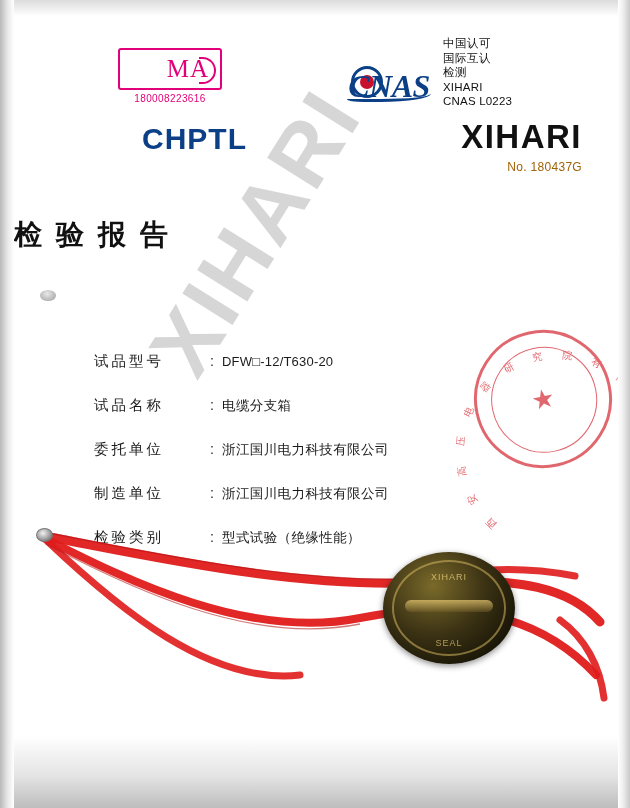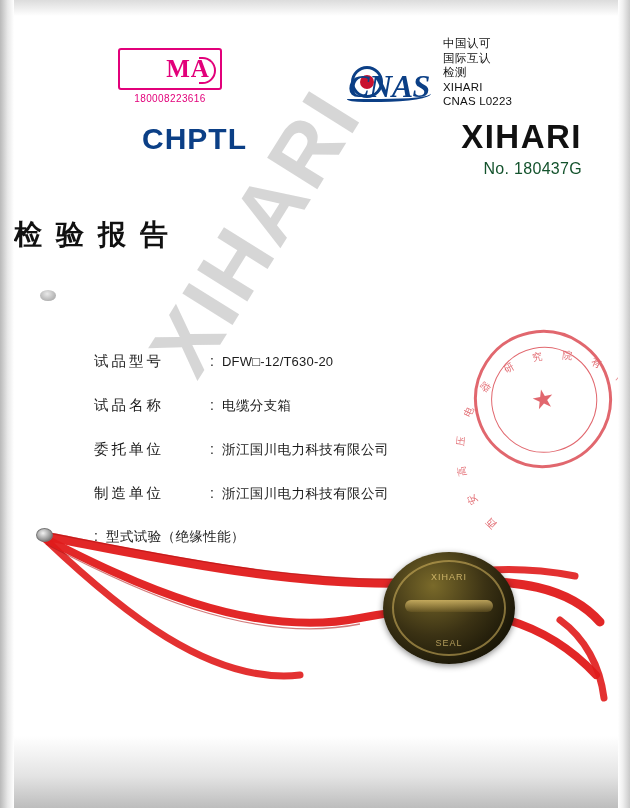--- a/index.html
+++ b/index.html
@@ -66,21 +66,21 @@
     width: 104px; height: 42px;
     border: 2.5px solid #e2007a;
     border-radius: 3px;
     position: relative;
     display: flex;
     align-items: center;
     justify-content: center;
   }
   .cma-text {
     color: #e2007a;
-    font-weight: bold;
+    font-weight: normal;
     font-size: 25px;
     letter-spacing: 1px;
     font-family: "Liberation Serif", serif;
     margin-left: 36px;
   }
   .cma-arc {
     position: absolute;
     right: 4px; top: 7px;
     width: 17px; height: 27px;
     border: 2.5px solid #e2007a;
@@ -178,22 +178,22 @@
     font-family: "Liberation Sans", sans-serif;
     font-weight: bold;
     font-size: 33px;
     color: #111;
     letter-spacing: 1.5px;
     z-index: 12;
   }
   .report-no {
     position: absolute;
     right: 48px; top: 160px;
-    font-size: 16px;
-    color: #14532d;
+    font-size: 12px;
+    color: #a16207;
     letter-spacing: 0.3px;
     z-index: 12;
   }
 
   
   .doc-title {
     position: absolute;
     left: 0; top: 216px;
     width: 630px;
     text-align: left;
@@ -463,20 +463,21 @@
       <div class="field-value">浙江国川电力科技有限公司</div>
     </div>
 
     <div class="field-row">
       <div class="field-label">制造单位</div>
       <div class="field-colon">:</div>
       <div class="field-value">浙江国川电力科技有限公司</div>
     </div>
 
     <div class="field-row">
+      <div class="field-label">检验类别</div>
       <div class="field-colon">:</div>
       <div class="field-value">型式试验（绝缘性能）</div>
     </div>
   </div>
 
   <div class="watermark">
     <span>XIHARI</span>
   </div>
 
   <div class="ribbons">

